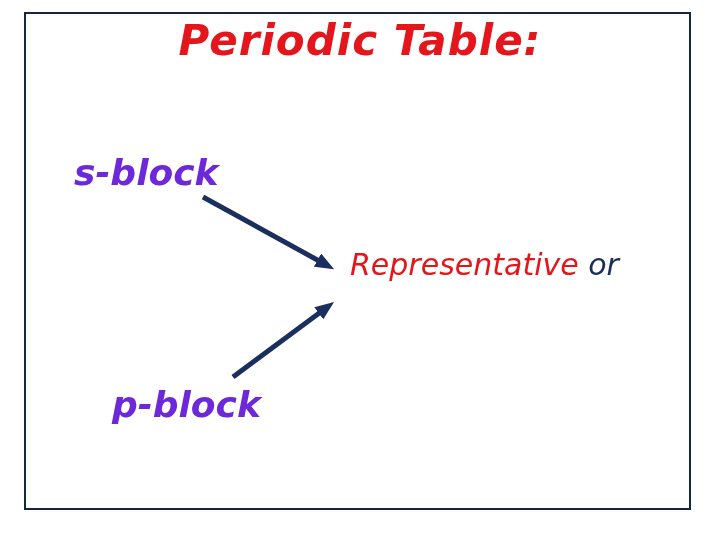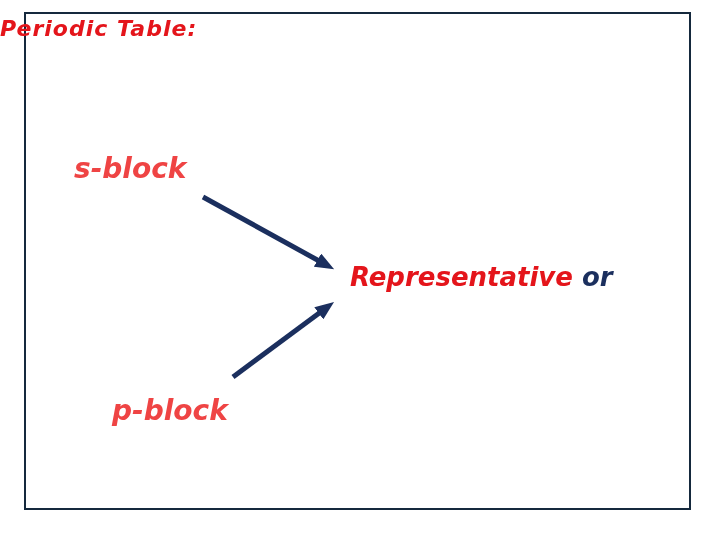--- a/index.html
+++ b/index.html
@@ -22,44 +22,44 @@
     height: 494px;
     border: 2px solid #15293d;
     background: #ffffff;
     box-sizing: content-box;
   }
   .slide-title {
     position: absolute;
     left: 0;
     right: 0;
     top: 16px;
-    text-align: left;
-    font-size: 22px;
+    text-align: center;
+    font-size: 42px;
     font-weight: bold;
     font-style: italic;
     letter-spacing: 1px;
     color: #e4151b;
     white-space: nowrap;
   }
   .block-label {
     position: absolute;
-    font-size: 28px;
+    font-size: 36px;
     font-weight: bold;
     font-style: italic;
-    color: #ef4444;
+    color: #6d28d9;
     white-space: nowrap;
   }
   .label-s { left: 74px;  top: 152px; }
-  .label-p { left: 112px; top: 394px; text-align: center; }
+  .label-p { left: 112px; top: 384px; text-align: center; }
   .target-text {
     position: absolute;
     left: 350px;
-    top: 254px;
-    font-size: 26px;
-    font-weight: bold;
+    top: 242px;
+    font-size: 30px;
+    font-weight: normal;
     font-style: italic;
     line-height: 46px;
     color: #1b2f5e;
     white-space: nowrap;
   }
   .target-text .red { color: #e4151b; }
   .arrow-layer {
     position: absolute;
     left: 0;
     top: 0;

